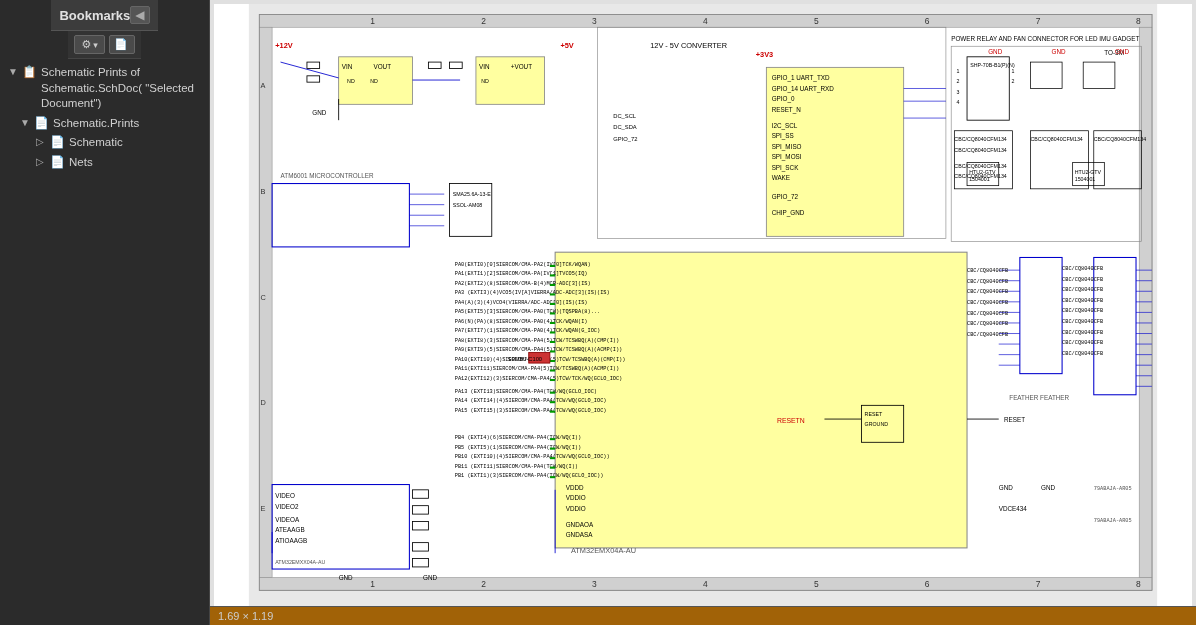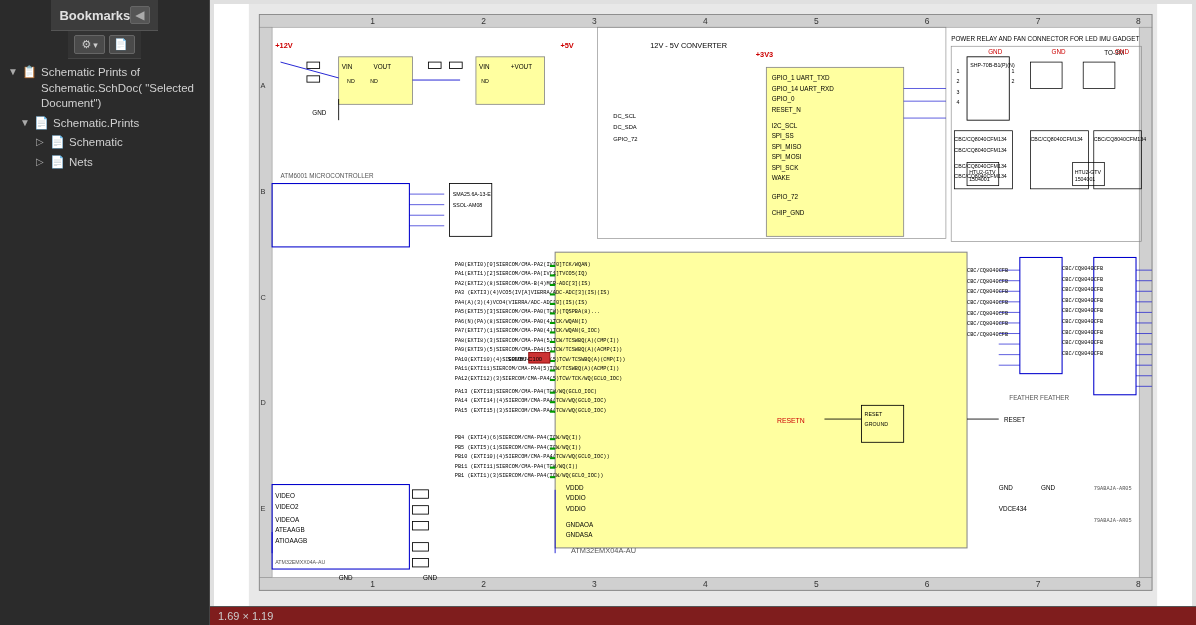--- a/index.html
+++ b/index.html
@@ -141,21 +141,21 @@
       margin: 4px 4px 0 4px;
     }
 
     
     #schematic-svg {
       width: 100%;
       height: 100%;
     }
 
     .bottom-bar {
-      background: #7f1d1d;
+      background: #a16207;
       color: #ccc;
       font-size: 11px;
       padding: 3px 8px;
       display: flex;
       align-items: center;
       gap: 8px;
       border-top: 1px solid #555;
     }
   </style>
 </head>

